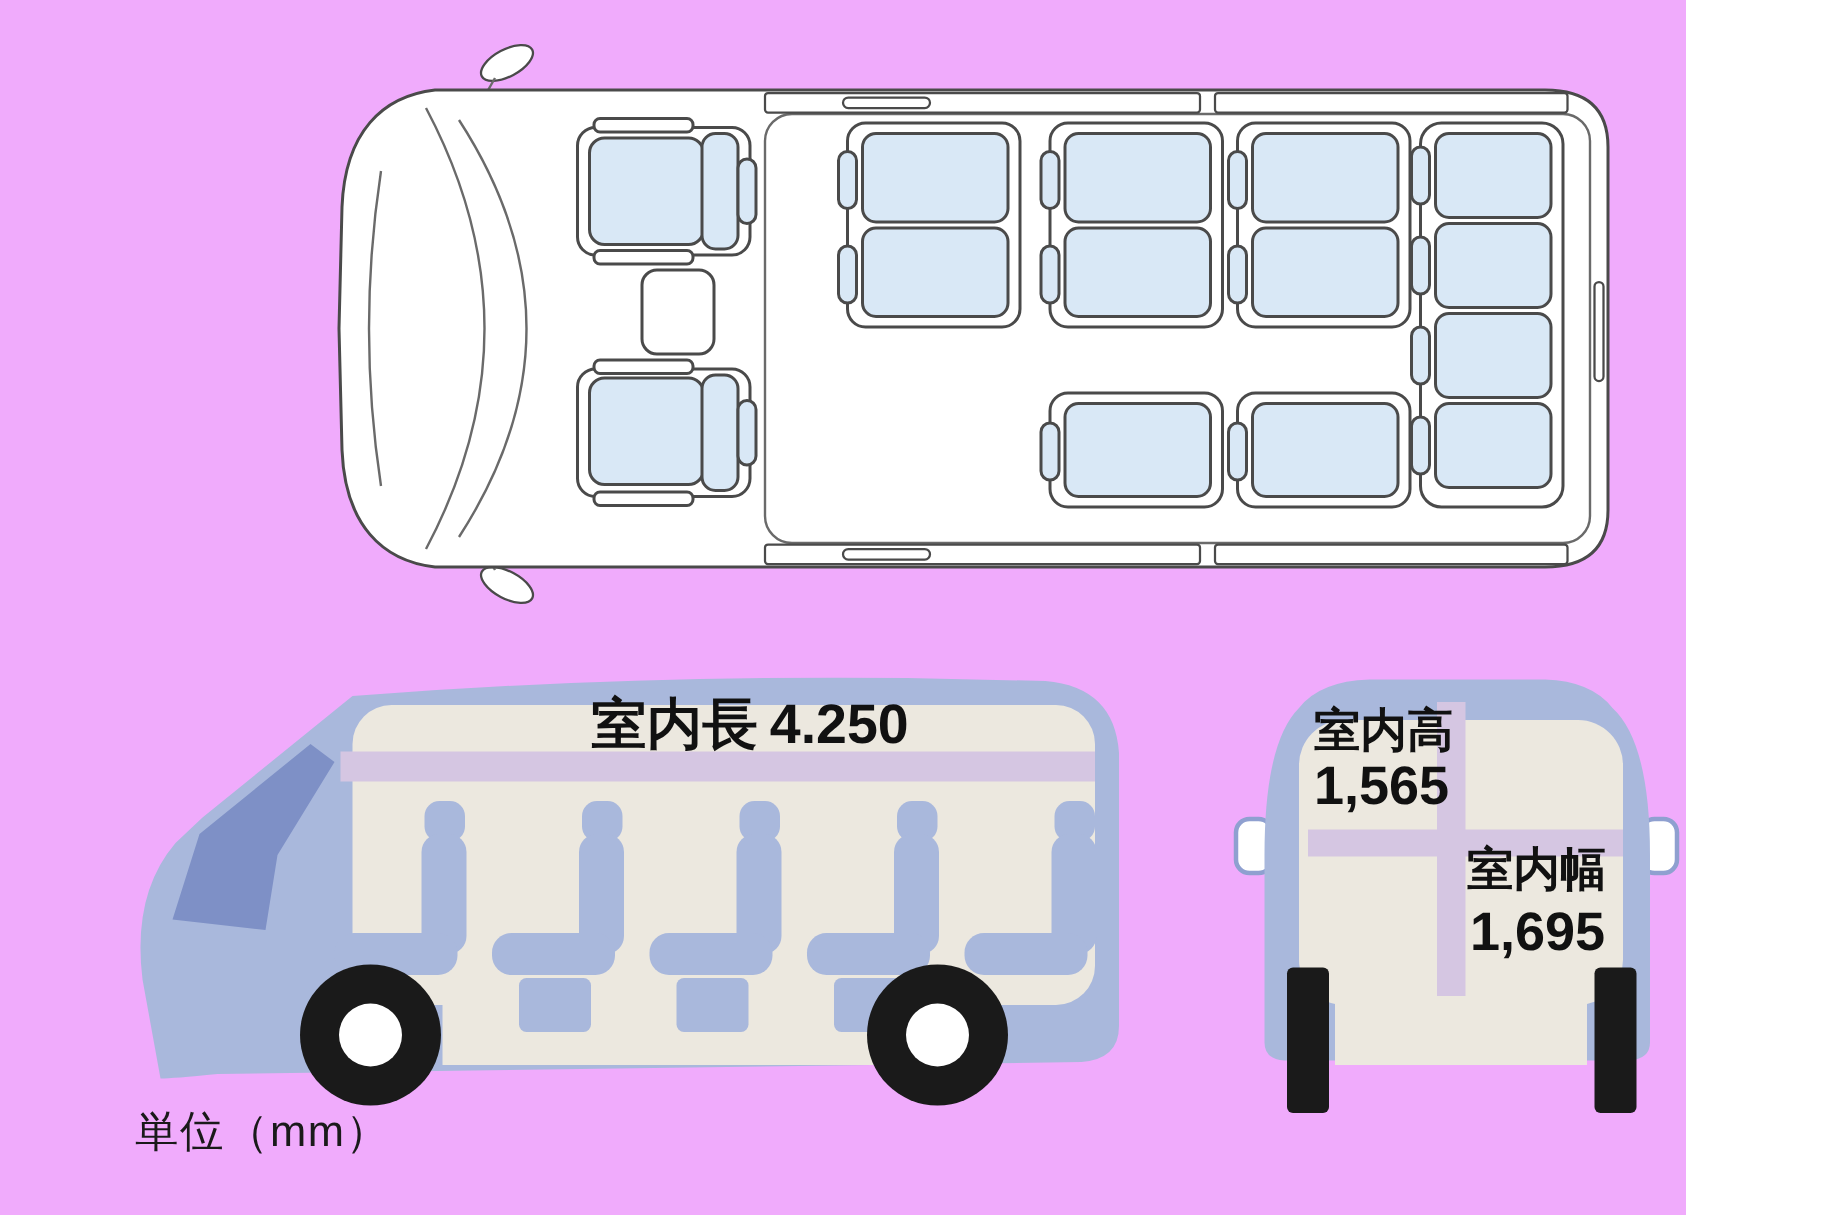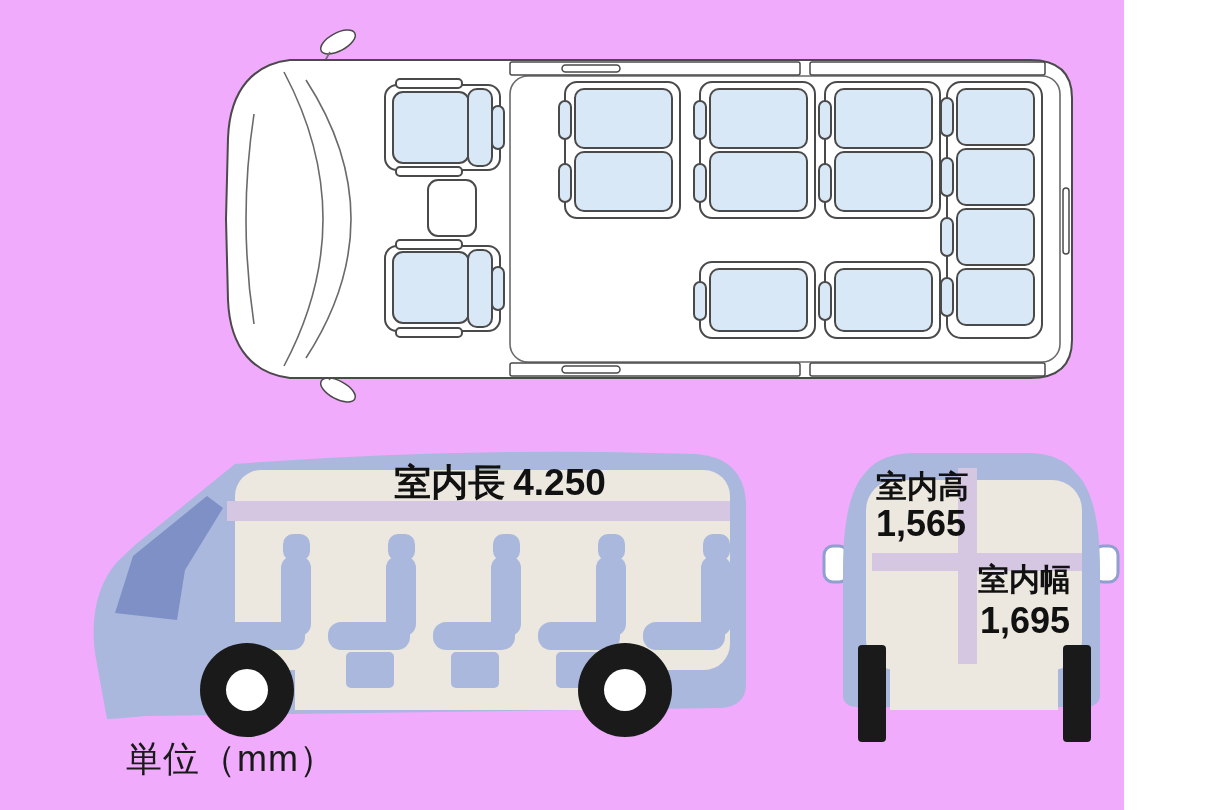--- a/index.html
+++ b/index.html
@@ -14,22 +14,22 @@
   .b  {fill:#d9e8f6;stroke:#4a4a4a;stroke-width:2;}
   .lnt{fill:none;stroke:#6a6a6a;stroke-width:1.6;}
   .body-blue{fill:#a9b8dc;}
   .dark-blue{fill:#7e90c6;}
   .cream{fill:#ece8df;}
   .purple{fill:#d5c6e2;}
   .wheel{fill:#1a1a1a;}
   .hub{fill:#ffffff;}
   .mirror{fill:#ffffff;stroke:#8fa0d0;stroke-width:3;}
   text.meas{font-family:"Liberation Sans",sans-serif;font-weight:bold;fill:#111111;}
-  #unit-note{position:absolute;left:90px;top:735px;font-size:36px;color:#1a1a1a;
-             font-weight:400;letter-spacing:1px;margin-left:36px;}
+  #unit-note{position:absolute;left:90px;top:735px;font-size:29px;color:#1a1a1a;
+             font-weight:400;letter-spacing:1px;}
 </style>
 </head>
 <body>
 
 <div id="stage">
 
   <svg id="top-view" width="880" height="385" viewBox="0 0 880 385">
 
     <g>
       <ellipse cx="128" cy="24" rx="19" ry="9" transform="rotate(-28 128 24)" class="ws"></ellipse>

